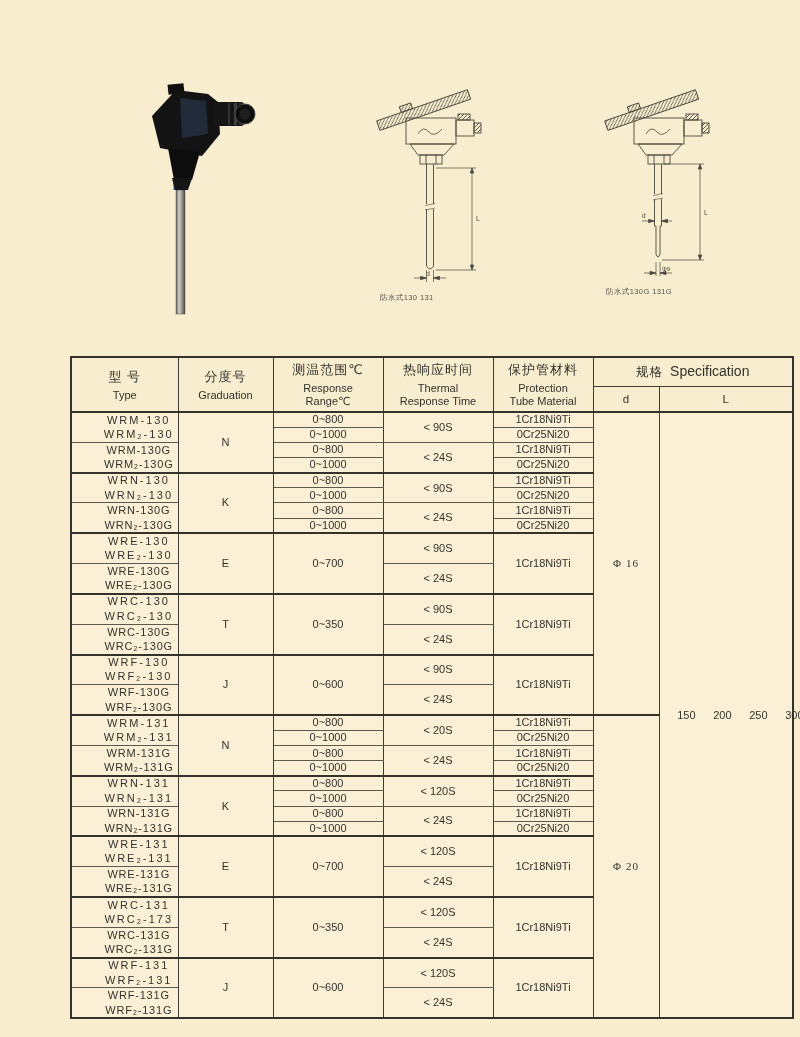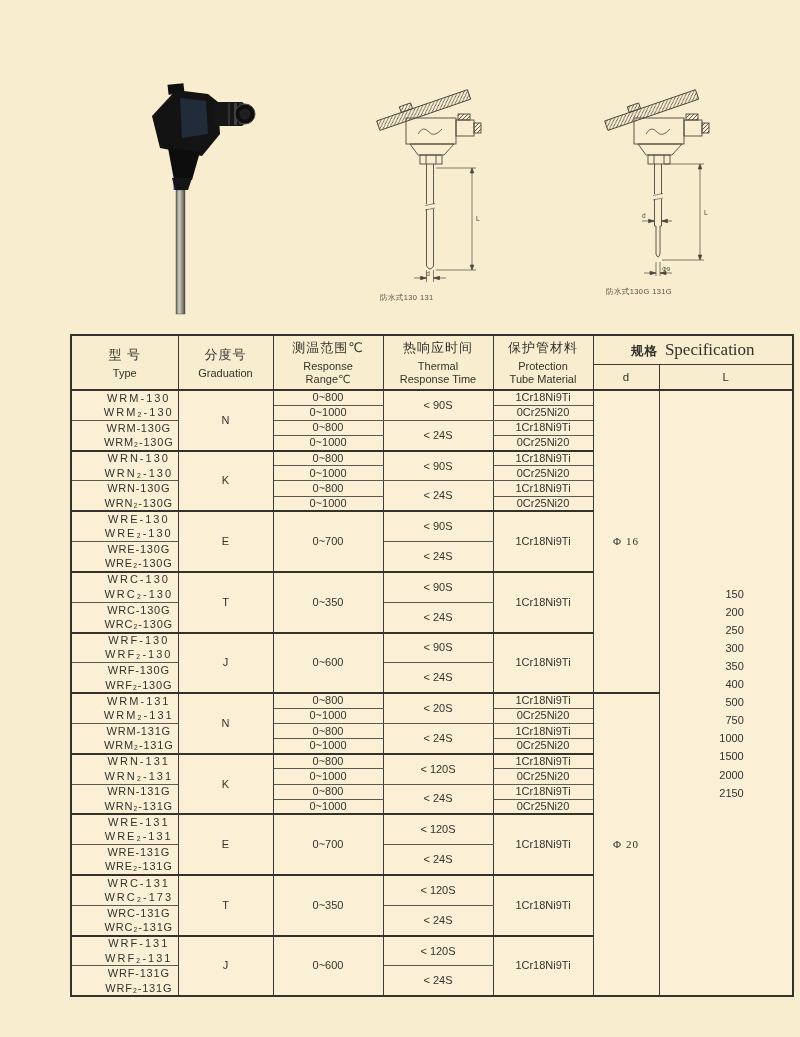--- a/index.html
+++ b/index.html
@@ -21,53 +21,53 @@
 
   
   .photo{position:absolute;left:142px;top:82px;width:120px;height:234px;}
   .draw1{position:absolute;left:372px;top:78px;width:125px;}
   .draw2{position:absolute;left:598px;top:78px;width:140px;}
   .figcap{font-size:7.5px;color:#56524a;margin:3px 0 0 8px;letter-spacing:0.4px;}
   svg{display:block;}
 
   
   table.spec{
-    position:absolute;left:70px;top:334px;width:722px;
+    position:absolute;left:70px;top:356px;width:722px;
     border-collapse:collapse;table-layout:fixed;
     border:2px solid var(--thick);
   }
   .spec th,.spec td{border-left:1px solid var(--mid);border-right:1px solid var(--mid);padding:0;}
   .spec thead th{
     border-bottom:2px solid var(--thick);
     font-weight:normal;text-align:center;vertical-align:middle;padding:3px 0;
   }
   .spec thead th.spec-h{border-bottom:1px solid var(--mid);height:28px;font-weight:normal;}
   .spec thead tr.sub th{height:25px;font-size:11.5px;padding:1px 0;}
   .hz{font-size:13px;letter-spacing:1px;margin-bottom:3px;}
   .he{font-size:11px;line-height:13px;}
-  .hz-in{font-size:12.5px;letter-spacing:1px;margin-right:7px;font-weight:bold;}
-  .he-in{font-size:17px;font-family:Liberation Serif, serif;}
+  .hz-in{font-size:12.5px;letter-spacing:1px;margin-right:7px;}
+  .he-in{font-size:14px;}
 
   .spec tbody tr{height:15.17px;}
   .spec tbody td{
     border-bottom:1px solid var(--thin);
     text-align:center;vertical-align:middle;
     font-size:11px;line-height:1;background:var(--cellbg);
   }
   td.t{text-align:left;padding-left:28px;font-size:10.8px;letter-spacing:0.8px;background:transparent;}
   td.t.sp{letter-spacing:2px;}
   td.g{font-size:11.5px;background:transparent;}
   td.r{font-size:11px;}
   td.th2{font-size:11px;}
   td.m{font-size:10.6px;}
   td.d{font-size:11.5px;letter-spacing:1px;background:transparent;font-family:Liberation Serif, serif;}
   td.l{background:transparent;}
   td.nb{border-bottom:none !important;}
   td.gb{border-bottom:2px solid var(--thick) !important;}
-  .lvals{display:flex;flex-direction:column;align-items:center;}
+  .lvals{display:flex;align-items:center;}
   .lvals div{font-size:11px;line-height:18.1px;min-width:36px;text-align:right;}
 </style>
 </head>
 <body>
 
 <div class="photo">
   <svg viewBox="0 0 120 234" width="120" height="234">
     <defs>
       <linearGradient id="rodg" x1="0" y1="0" x2="1" y2="0">
         <stop offset="0" stop-color="#62625c"></stop>

